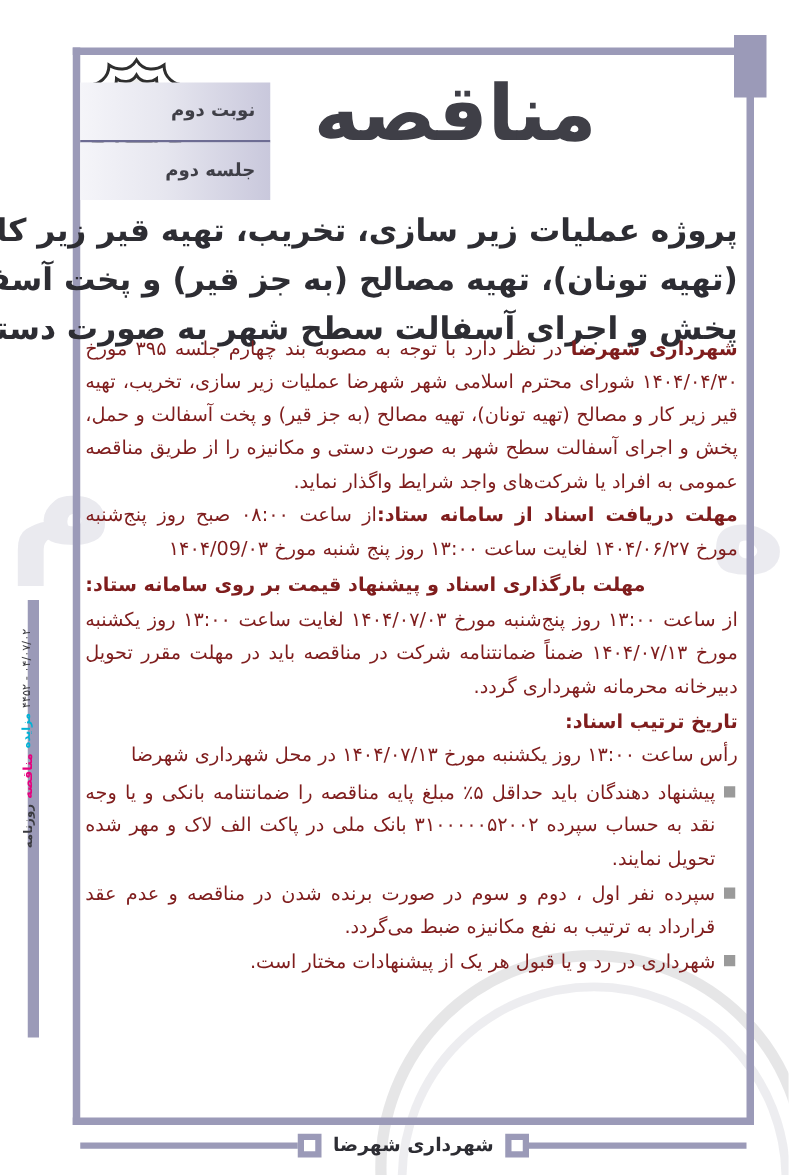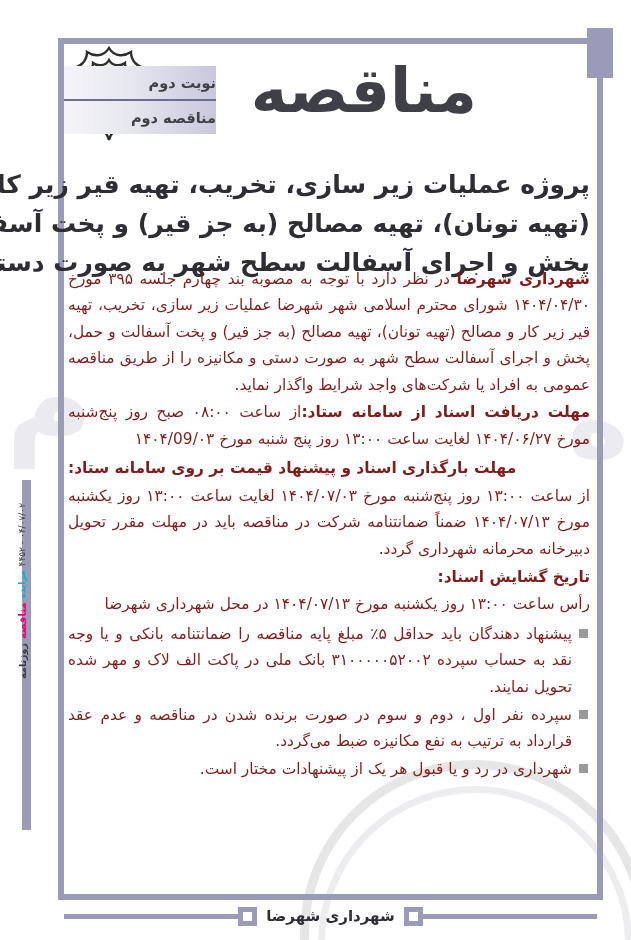--- a/index.html
+++ b/index.html
@@ -137,24 +137,25 @@
     letter-spacing: -1px;
   }
 
   .badge-stack {
     position: absolute;
     left: 0px;
     top: 22px;
     width: 152px;
   }
   .badge {
-    height: 33px;
+    height: 46px;
     display: flex;
     align-items: center;
     justify-content: flex-start;
+    padding-right: 12px;
     box-sizing: border-box;
     font-size: 14.5px;
     font-weight: bold;
     color: #3f3f47;
     background: linear-gradient(to left, #c9c8dc 0%, #e6e6ef 55%, #f5f5f9 100%);
   }
   .badge-divider {
     height: 2px;
     background: #6d6c93;
     width: 100%;
@@ -376,41 +377,41 @@
             <path d="M66 44 C70 50 70 57 67 62"></path>
           </g>
         </svg>
       </div>
 
       <div class="main-heading">مناقصه</div>
 
       <div class="badge-stack">
         <div class="badge">نوبت دوم</div>
         <div class="badge-divider"></div>
-        <div class="badge">مناقصه دوم</div>
+        <div class="badge">جلسه دوم</div>
       </div>
     </div>
 
     <div class="title-block">
       <div>پروژه عملیات زیر سازی، تخریب، تهیه قیر زیر کار و مصالح</div>
       <div>(تهیه تونان)، تهیه مصالح (به جز قیر) و پخت آسفالت و حمل،</div>
       <div>پخش و اجرای آسفالت سطح شهر به صورت دستی و مکانیزه</div>
     </div>
 
     <div class="body-block">
 
       <p class="para"><span class="bold-lead">شهرداری شهرضا</span><span> در نظر دارد با توجه به مصوبه بند چهارم جلسه ۳۹۵ مورخ ۱۴۰۴/۰۴/۳۰ شورای محترم اسلامی شهر شهرضا عملیات زیر سازی، تخریب، تهیه قیر زیر کار و مصالح (تهیه تونان)، تهیه مصالح (به جز قیر) و پخت آسفالت و حمل، پخش و اجرای آسفالت سطح شهر به صورت دستی و مکانیزه را از طریق مناقصه عمومی به افراد یا شرکت‌های واجد شرایط واگذار نماید.</span></p>
 
 
       <p class="para"><span class="section-label">مهلت دریافت اسناد از سامانه ستاد:</span><span>از ساعت ۰۸:۰۰ صبح روز پنج‌شنبه مورخ ۱۴۰۴/۰۶/۲۷ لغایت ساعت ۱۳:۰۰ روز پنج شنبه مورخ ۱۴۰۴/09/۰۳</span></p>
 
       <p class="label-line">مهلت بارگذاری اسناد و پیشنهاد قیمت بر روی سامانه ستاد:</p>
       <p class="para">از ساعت ۱۳:۰۰ روز پنج‌شنبه مورخ ۱۴۰۴/۰۷/۰۳ لغایت ساعت ۱۳:۰۰ روز یکشنبه مورخ ۱۴۰۴/۰۷/۱۳ ضمناً ضمانتنامه شرکت در مناقصه باید در مهلت مقرر تحویل دبیرخانه محرمانه شهرداری گردد.</p>
 
-      <p class="label-right">تاریخ گشایش اسناد:</p>
+      <p class="label-right">تاریخ ترتیب اسناد:</p>
       <p class="para">رأس ساعت ۱۳:۰۰ روز یکشنبه مورخ ۱۴۰۴/۰۷/۱۳ در محل شهرداری شهرضا</p>
 
       <ul class="bullets">
         <li>پیشنهاد دهندگان باید حداقل ۵٪ مبلغ پایه مناقصه را ضمانتنامه بانکی و یا وجه نقد به حساب سپرده ۳۱۰۰۰۰۰۵۲۰۰۲ بانک ملی در پاکت الف لاک و مهر شده تحویل نمایند.</li>
         <li>سپرده نفر اول ، دوم و سوم در صورت برنده شدن در مناقصه و عدم عقد قرارداد به ترتیب به نفع مکانیزه ضبط می‌گردد.</li>
         <li>شهرداری در رد و یا قبول هر یک از پیشنهادات مختار است.</li>
       </ul>
     </div>
 
     <div class="footer-wrap">

